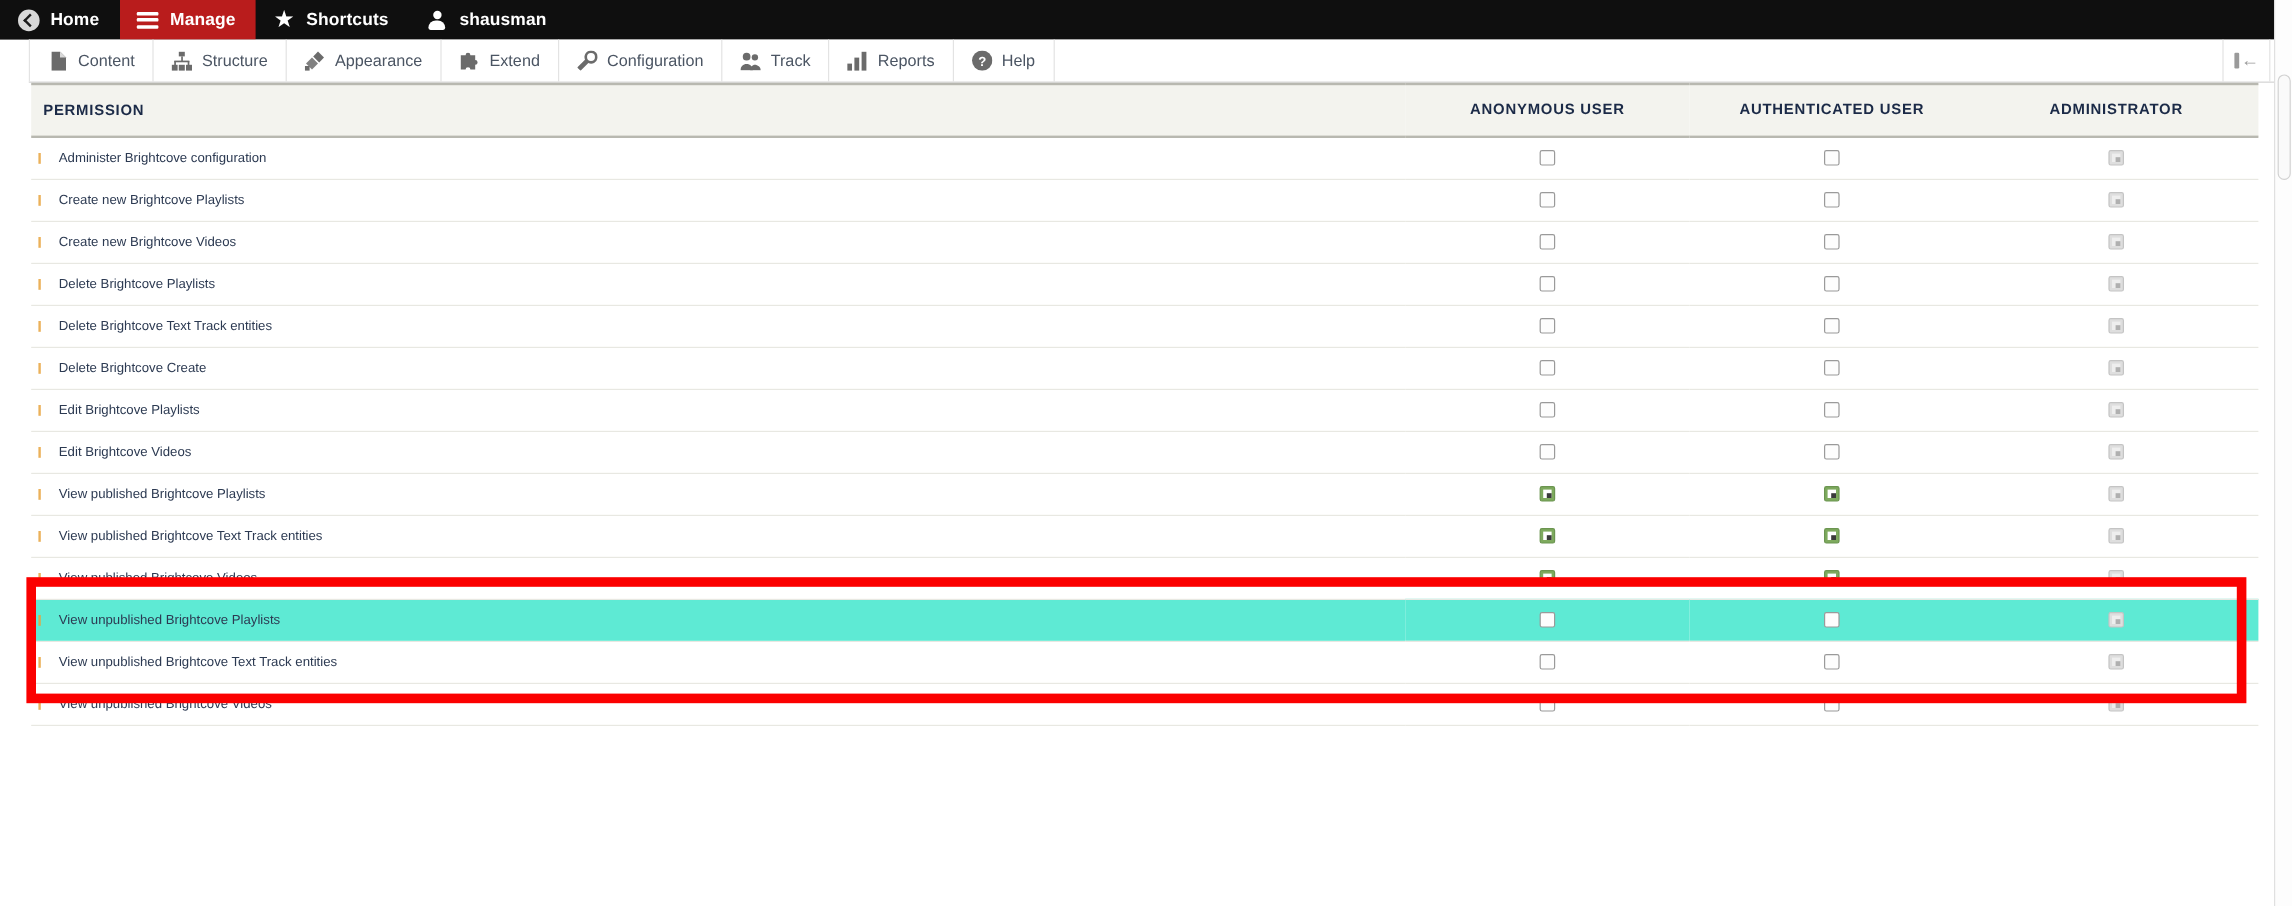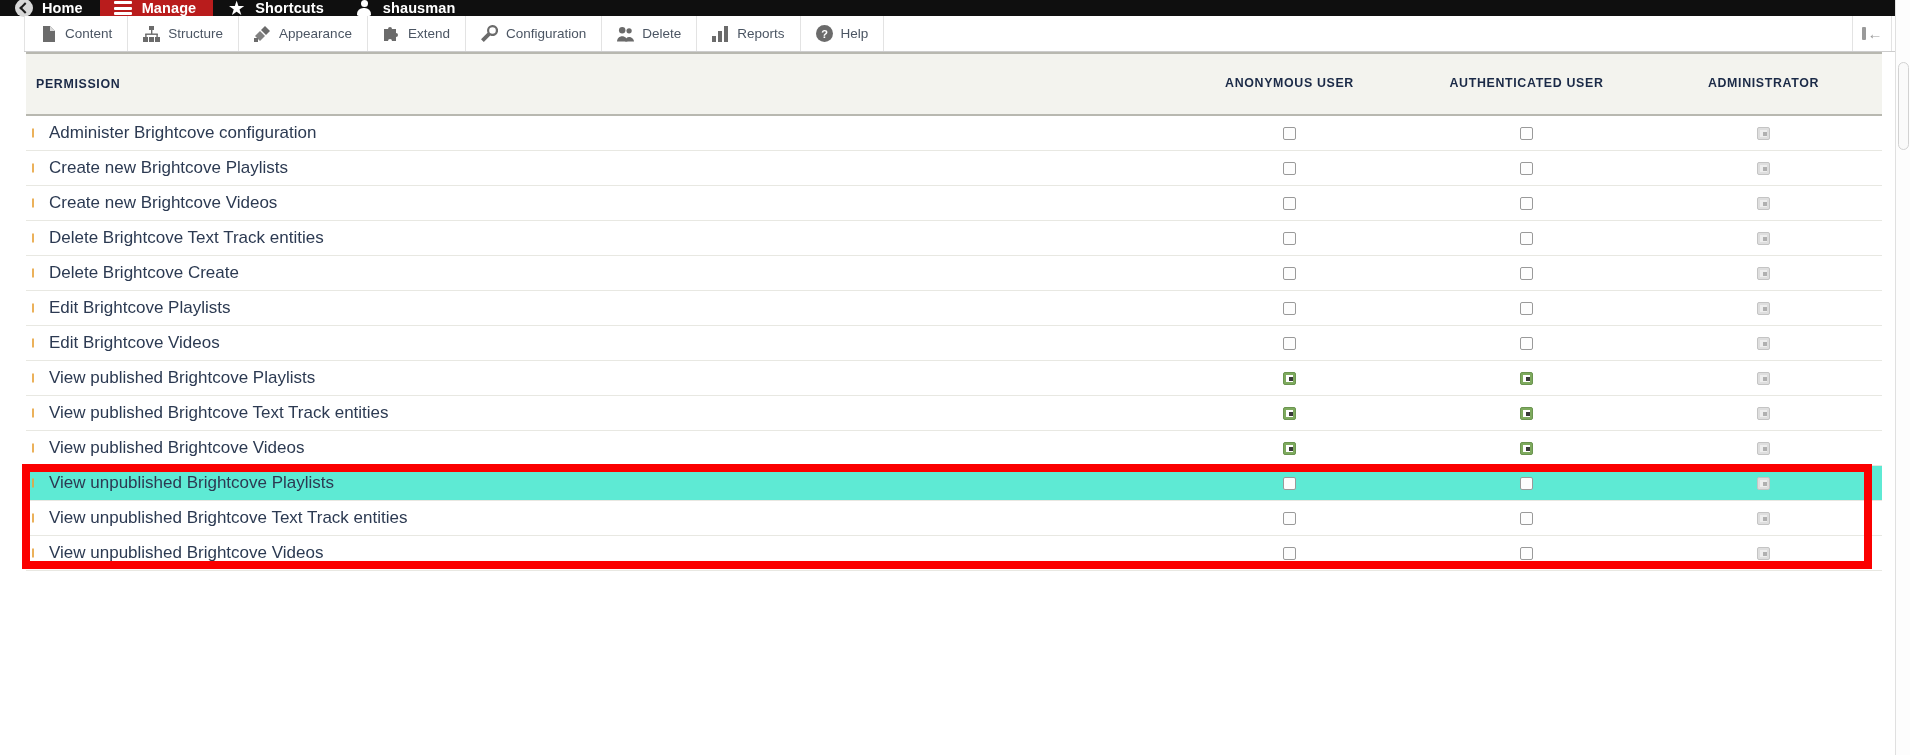--- a/index.html
+++ b/index.html
@@ -5,21 +5,21 @@
   * { box-sizing: border-box; margin:0; padding:0; }
   html, body {
     width: 1910px; height: 755px;
     background: #fff;
     font-family: "Liberation Sans", sans-serif;
     overflow: hidden;
   }
 
   
   .toolbar-top {
-    height: 16px;
+    height: 33px;
     background: #0f0f0f;
     display: flex;
     align-items: stretch;
     color: #fff;
   }
   .tb-item {
     display: flex;
     align-items: center;
     gap: 9px;
     padding: 0 17px 0 14px;
@@ -103,30 +103,30 @@
     table-layout: fixed;
   }
   table.perm thead th {
     background: #f3f3ee;
     border-top: 2px solid #b8b8b0;
     border-bottom: 2px solid #b8b8b0;
     font-size: 12.4px;
     font-weight: bold;
     color: #1b2a47;
     letter-spacing: .65px;
-    height: 62px;
+    height: 44px;
     vertical-align: middle;
   }
   th.col-perm { text-align: left; padding-left: 10px; width: 1145px; }
   th.col-role { text-align: center; width: 237px; line-height: 1.55; }
 
   table.perm tbody td {
     border-bottom: 1px solid #e8e8e2;
     height: 35px;
-    font-size: 17px;
+    font-size: 11px;
     color: #2c3a52;
     vertical-align: middle;
   }
   td.p-label { padding-left: 23px; position: relative; }
   td.p-label::before {
     content: "";
     position: absolute; left: 6px; top: 50%;
     transform: translateY(-50%);
     width: 2px; height: 9px; background: #e8a33d;
     opacity: .85;
@@ -296,21 +296,21 @@
 
     <div class="sub-item">
       <span class="sub-icon">
         <svg width="18" height="16" viewBox="0 0 18 16">
           <circle cx="5.5" cy="4" r="3.4" fill="#6b6b6b"></circle>
           <path fill="#6b6b6b" d="M0 16c0-3.3 2.5-5.6 5.5-5.6S11 12.7 11 16z"></path>
           <circle cx="12.8" cy="4.6" r="2.8" fill="#6b6b6b"></circle>
           <path fill="#6b6b6b" d="M8.6 16c0-2.9 2-4.9 4.2-4.9S18 13.1 18 16z"></path>
         </svg>
       </span>
-      <span>Delete</span>
+      <span>Track</span>
     </div>
 
     <div class="sub-item">
       <span class="sub-icon">
         <svg width="17" height="16" viewBox="0 0 17 16">
           <rect x="0" y="10" width="4" height="6" fill="#6b6b6b"></rect>
           <rect x="6" y="5" width="4" height="11" fill="#6b6b6b"></rect>
           <rect x="12" y="0" width="4" height="16" fill="#6b6b6b"></rect>
         </svg>
       </span>
@@ -358,20 +358,26 @@
             <td class="p-check"><span class="cb off"></span></td>
             <td class="p-check"><span class="cb disabled"></span></td>
           </tr>
           <tr>
             <td class="p-label">Create new Brightcove Videos</td>
             <td class="p-check"><span class="cb off"></span></td>
             <td class="p-check"><span class="cb off"></span></td>
             <td class="p-check"><span class="cb disabled"></span></td>
           </tr>
           <tr>
+            <td class="p-label">Delete Brightcove Playlists</td>
+            <td class="p-check"><span class="cb off"></span></td>
+            <td class="p-check"><span class="cb off"></span></td>
+            <td class="p-check"><span class="cb disabled"></span></td>
+          </tr>
+          <tr>
             <td class="p-label">Delete Brightcove Text Track entities</td>
             <td class="p-check"><span class="cb off"></span></td>
             <td class="p-check"><span class="cb off"></span></td>
             <td class="p-check"><span class="cb disabled"></span></td>
           </tr>
           <tr>
             <td class="p-label">Delete Brightcove Create</td>
             <td class="p-check"><span class="cb off"></span></td>
             <td class="p-check"><span class="cb off"></span></td>
             <td class="p-check"><span class="cb disabled"></span></td>

